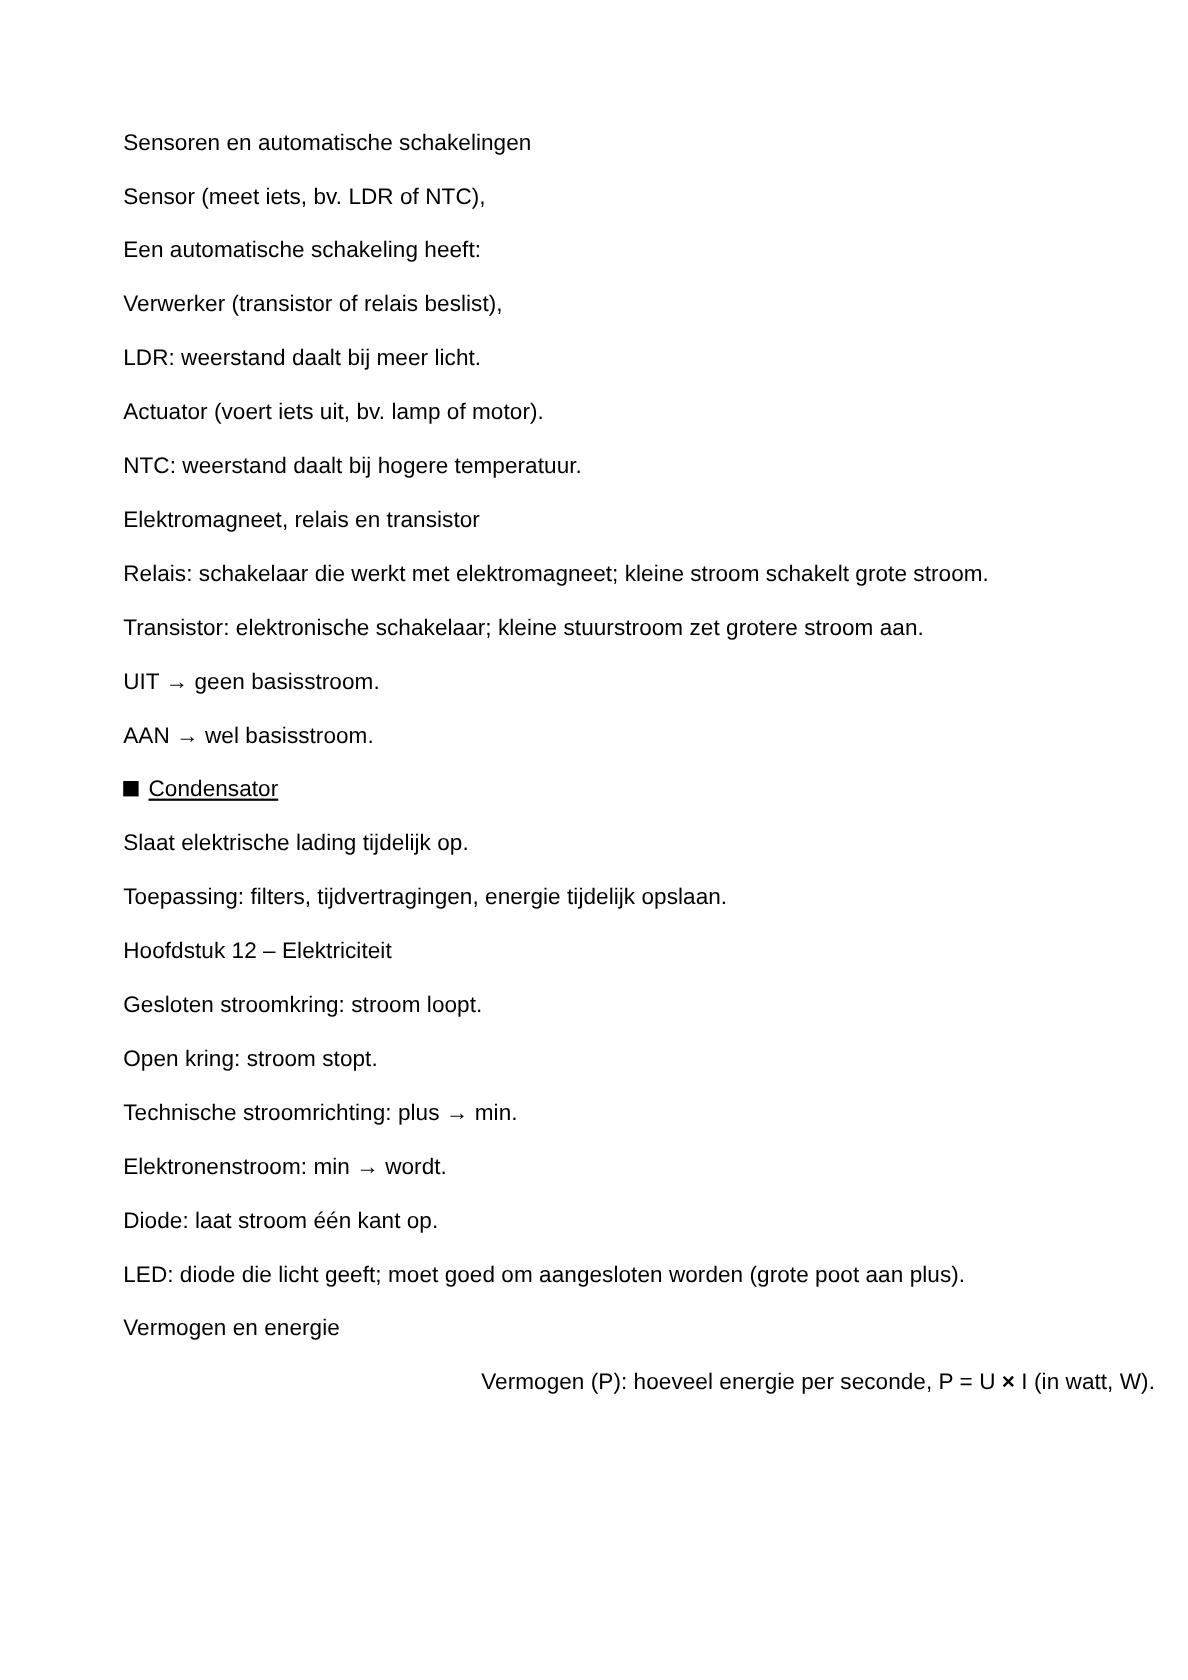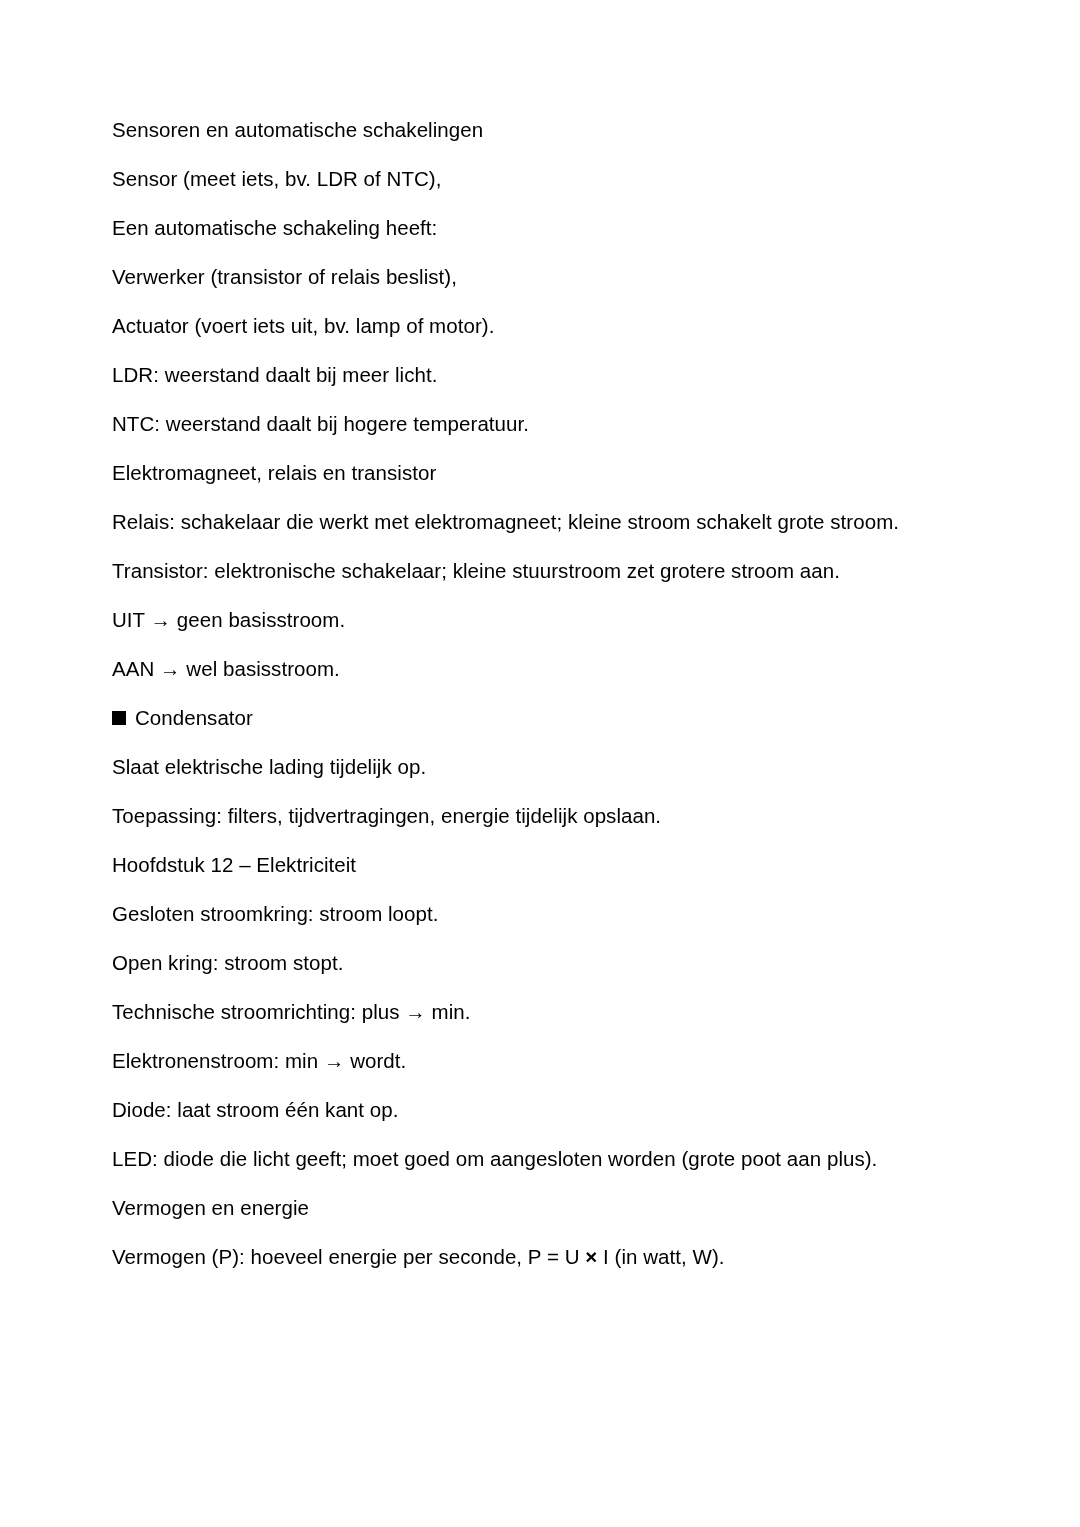--- a/index.html
+++ b/index.html
@@ -31,20 +31,21 @@
     line-height: 24px;
     color: #000000;
     margin: 0 0 25px 0;
     letter-spacing: 0.05px;
     white-space: pre-wrap;
     font-weight: 400;
   }
 
   .para:last-child {
     margin-bottom: 0;
+    text-align: right;
   }
 
   
   .para.bulleted {
     display: flex;
     align-items: baseline;
     gap: 0;
   }
 
   .bullet-square {
@@ -53,20 +54,21 @@
     height: 14px;
     background: #000000;
     margin-right: 9px;
     flex: 0 0 auto;
     position: relative;
     top: 0px;
   }
 
   .bullet-text {
     display: inline-block;
+    text-decoration: underline;
   }
 
   
   .mul {
     font-weight: 700;
   }
 </style>
 </head>
 <body>
 
@@ -74,23 +76,23 @@
   <div class="doc-body">
 
     <p class="para">Sensoren en automatische schakelingen</p>
 
     <p class="para">Sensor (meet iets, bv. LDR of NTC),</p>
 
     <p class="para">Een automatische schakeling heeft:</p>
 
     <p class="para">Verwerker (transistor of relais beslist),</p>
 
+    <p class="para">LDR: weerstand daalt bij meer licht.</p>
+
     <p class="para">Actuator (voert iets uit, bv. lamp of motor).</p>
-
-    <p class="para">LDR: weerstand daalt bij meer licht.</p>
 
     <p class="para">NTC: weerstand daalt bij hogere temperatuur.</p>
 
     <p class="para">Elektromagneet, relais en transistor</p>
 
 
     <p class="para">Relais: schakelaar die werkt met elektromagneet; kleine stroom schakelt grote stroom.</p>
 
     <p class="para">Transistor: elektronische schakelaar; kleine stuurstroom zet grotere stroom aan.</p>
 

